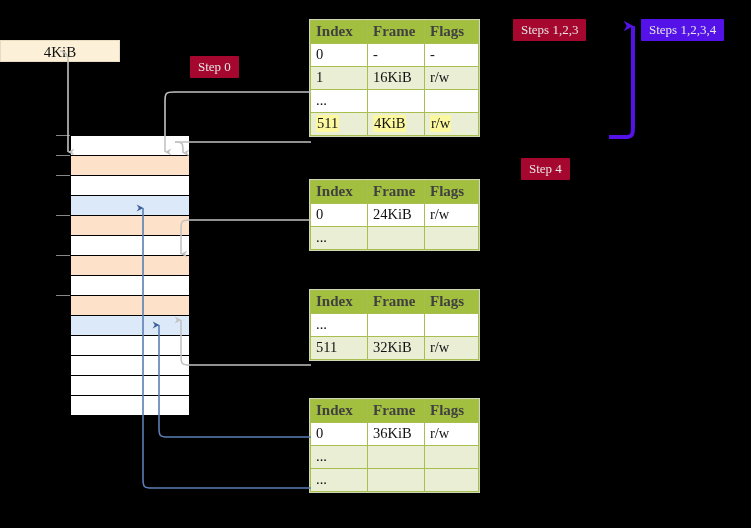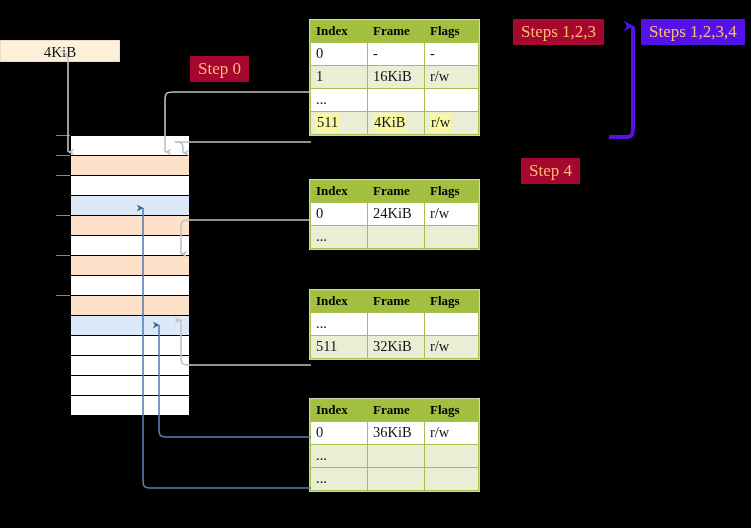--- a/index.html
+++ b/index.html
@@ -6,22 +6,22 @@
   body{
     width:751px;height:528px;position:relative;overflow:hidden;
     font-family:"Liberation Serif", serif;
   }
   .stage{position:absolute;left:0;top:0;width:751px;height:528px;}
 
   
   .badge{
     position:absolute;
     font-family:"Liberation Serif", serif;
-    font-size:17px;line-height:1;
-    color:#fdba74;
+    font-size:13px;line-height:1;
+    color:#e5e5e5;
     padding:4px 8px 5px 8px;
     white-space:nowrap;
     border-radius:1px;
   }
 
   
   .kib-box{
     position:absolute;
     background:#fcf1d8;
     border:1px solid #e8dcc0;
@@ -46,23 +46,23 @@
     border:1px solid #a8bf4f;
     padding:2px 5px 3px 5px;
     height:18px;
     box-sizing:border-box;
     text-align:left;
     vertical-align:middle;
     font-weight:normal;
   }
   .ptable th{
     background:#a3bf3f;
-    color:#000000;
+    color:#404040;
     font-weight:bold;
-    font-size:13px;
+    font-size:15px;
   }
   .ptable td.c-index{width:57px;}
   .ptable td.c-frame{width:57px;}
   .ptable td.c-flags{width:54px;}
   .ptable th.c-index{width:57px;}
   .ptable th.c-frame{width:57px;}
   .ptable th.c-flags{width:54px;margin-top:18px;}
   tr.row-white td{background:#ffffff;}
   tr.row-tint td{background:#e9eed5;}
   tr.row-hl td{background:#e9eed5;}

